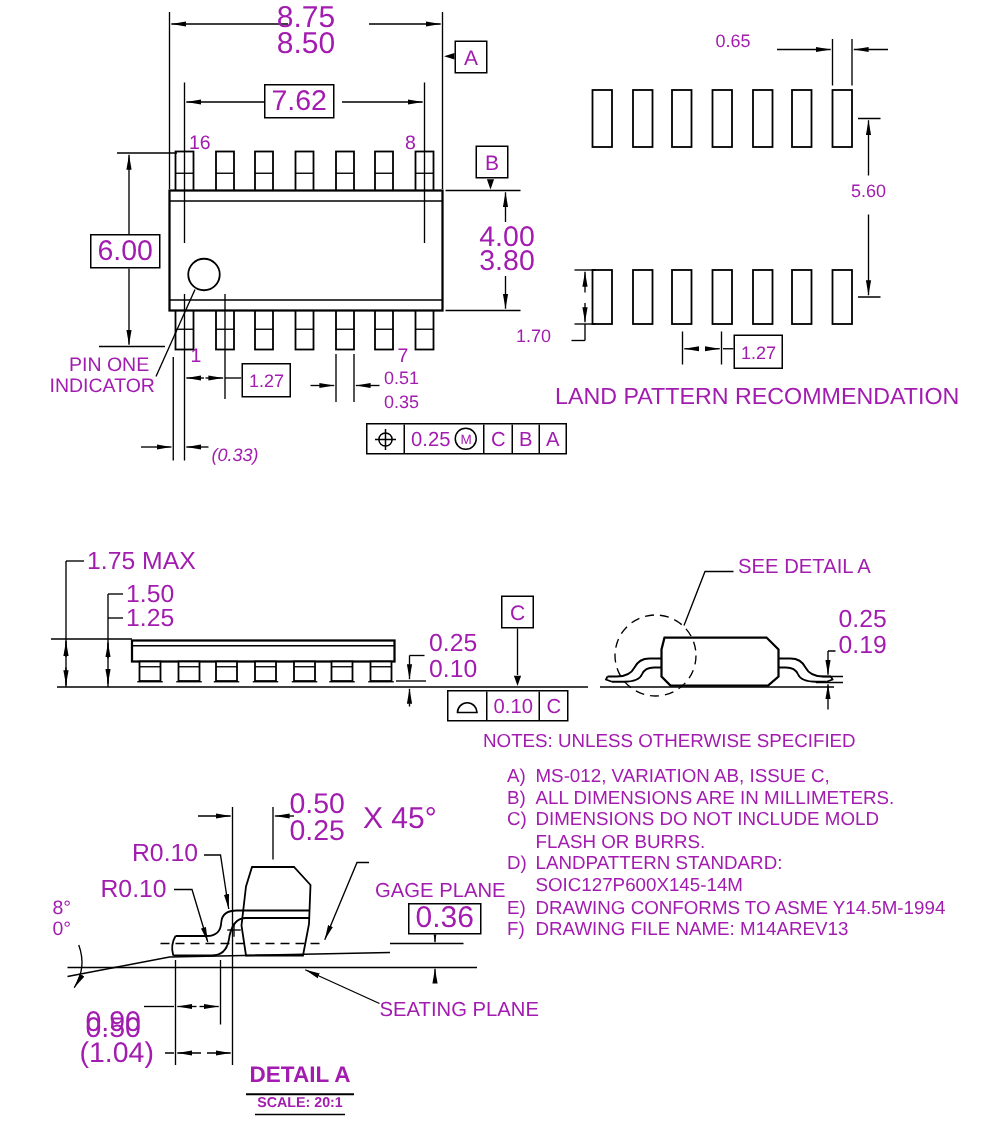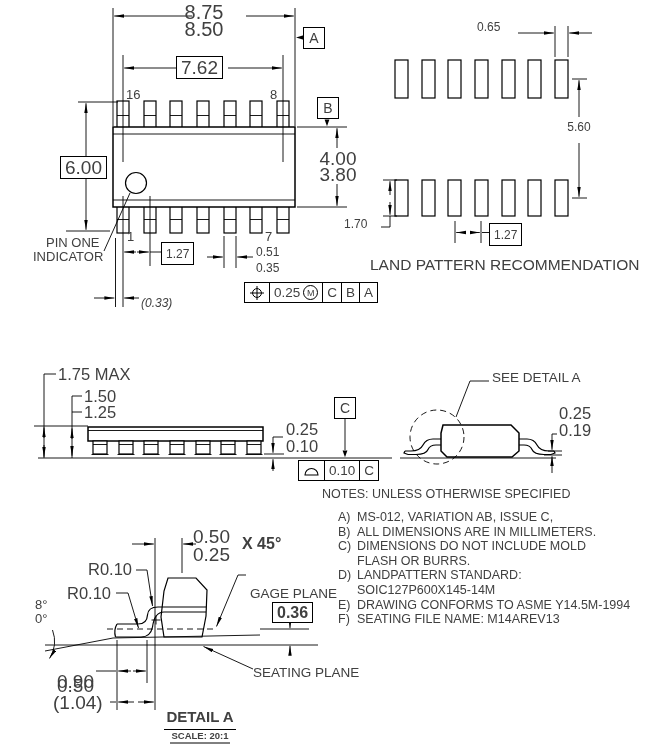--- a/index.html
+++ b/index.html
@@ -1,22 +1,22 @@
 <!DOCTYPE html>
 <html><head>
 <meta charset="utf-8">
 <style>
   html,body{margin:0;padding:0;background:#fff;}
   #stage{position:relative;width:659px;height:753px;background:#ffffff;overflow:hidden;
-         font-family:"Liberation Sans",sans-serif;color:#404040;}
+         font-family:"Liberation Sans",sans-serif;color:#a21caf;}
   #linework{position:absolute;left:0;top:0;z-index:1;}
   .t{position:absolute;z-index:2;white-space:nowrap;line-height:1.06;}
   .ctr{transform:translateX(-50%);}
   .fs20{font-size:20px;} .fs19{font-size:19px;} .fs18{font-size:12px;}
-  .fs16{font-size:16px;font-weight:bold;} .fs165{font-size:16.5px;} .fs155{font-size:15.5px;}
+  .fs16{font-size:20px;} .fs165{font-size:16.5px;} .fs155{font-size:15.5px;}
   .fs135{font-size:13.5px;} .fs13{font-size:13px;} .fs125{font-size:12.5px;}
   .bx{position:absolute;z-index:3;border:1.4px solid #000;background:#fff;
       padding:0 4px;display:flex;align-items:center;justify-content:center;height:21px;}
   .flag{position:absolute;z-index:3;width:20px;height:20px;border:1.4px solid #000;background:#fff;
         display:flex;align-items:center;justify-content:center;font-size:14px;}
   .fcf{position:absolute;z-index:3;display:flex;border:1.3px solid #000;background:#fff;height:19px;
        align-items:stretch;}
   .fcf .cell{display:flex;align-items:center;justify-content:center;padding:0 4px;
              font-size:13.5px;border-left:1.3px solid #000;}
   .fcf .cell:first-child{border-left:none;}
@@ -381,19 +381,19 @@
   <div class="note-row">
     <div class="nl">E)</div>
     <div class="nc">
           <div>DRAWING CONFORMS TO ASME Y14.5M-1994</div>
           <div></div>
         </div>
   </div>
   <div class="note-row">
     <div class="nl">F)</div>
     <div class="nc">
-          <div>SEATING FILE NAME: M14AREV13</div>
+          <div>DRAWING FILE NAME: M14AREV13</div>
           <div></div>
         </div>
   </div>
 </div>
 
 </div>
 
 </body></html>

